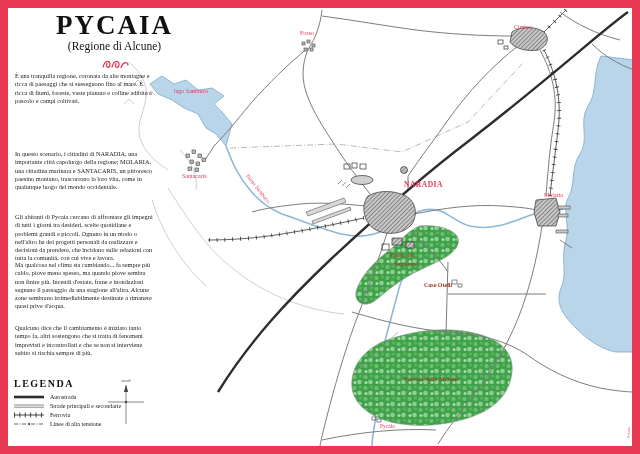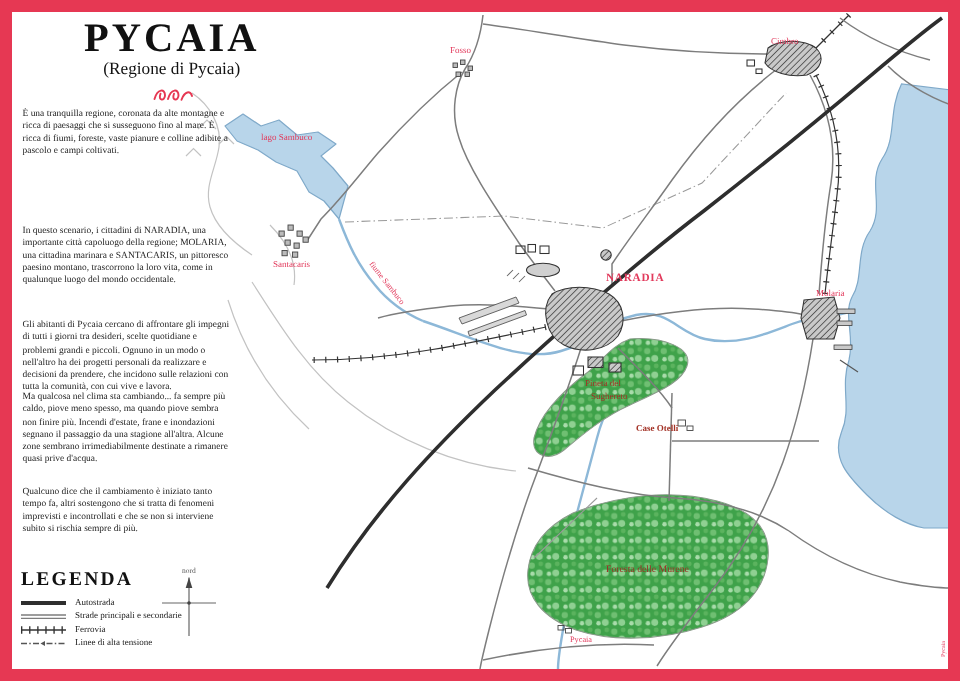--- a/index.html
+++ b/index.html
@@ -15,21 +15,21 @@
   .title-block{position:absolute;left:22px;top:12px;width:185px;text-align:center;z-index:10;}
   .title-main{font-size:27px;font-weight:bold;letter-spacing:2px;color:#111;line-height:1;}
   .title-sub{font-size:11.5px;color:#111;margin-top:1px;}
   .ornament{margin-top:4px;}
   .para{
     position:absolute;left:15px;width:140px;font-size:6.3px;line-height:1.32;
     color:#222;text-align:left;z-index:10;
   }
   .p1{top:72px;} .p2{top:150px;} .p3{top:213px;} .p4{top:261px;} .p5{top:324px;}
   .legend{position:absolute;left:14px;top:378px;width:175px;z-index:10;}
-  .legend-title{font-size:13px;font-weight:bold;letter-spacing:1.5px;color:#111;margin-bottom:4px;}
+  .legend-title{font-size:10px;font-weight:bold;letter-spacing:1.5px;color:#111;margin-bottom:4px;}
   .legend-row{display:flex;align-items:center;height:8px;margin-bottom:1px;}
   .legend-sample{width:30px;margin-right:6px;flex:0 0 30px;}
   .legend-label{font-size:6px;color:#222;white-space:nowrap;}
   .compass{position:absolute;left:104px;top:374px;z-index:10;}
 </style>
 </head>
 <body>
 
 <div class="page">
 
@@ -198,21 +198,21 @@
       <text x="390" y="257" font-size="6" fill="#a33226">Pineta del</text>
       <text x="394" y="266" font-size="6" fill="#a33226">Sughereto</text>
       <text x="404" y="381" font-size="6.5" fill="#9c2f23">Foresta delle Murene</text>
       <text x="380" y="428" font-size="5.5">Pycaia</text>
       <text x="630" y="438" font-size="4" transform="rotate(-90 630 438)">Pycaia</text>
     </g>
   </svg>
 
   <div class="title-block">
     <div class="title-main">PYCAIA</div>
-    <div class="title-sub">(Regione di Pycaia)</div>
+    <div class="title-sub">(Regione di Alcune)</div>
     <div class="ornament">
       <svg width="30" height="12" viewBox="0 0 30 12">
         <path d="M3,9 C5,2 10,2 10,6.5 C10,10.5 5,10.5 7,5.5
                  M12,9 C14,2 19,2 19,6.5 C19,10.5 14,10.5 16,5.5
                  M21,9.5 C23,4 27,3 28,7" fill="none" stroke="#e63853" stroke-width="1.3" stroke-linecap="round"></path>
       </svg>
     </div>
   </div>
 
   <div class="para p1">È una tranquilla regione, coronata da alte montagne e ricca di paesaggi che si susseguono fino al mare. È ricca di fiumi, foreste, vaste pianure e colline adibite a pascolo e campi coltivati.</div>

